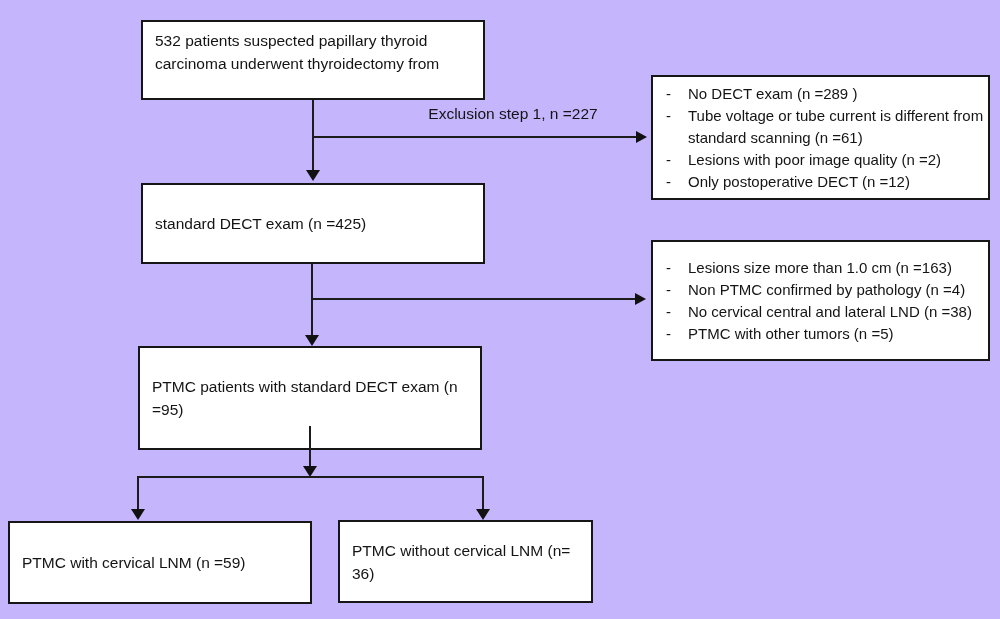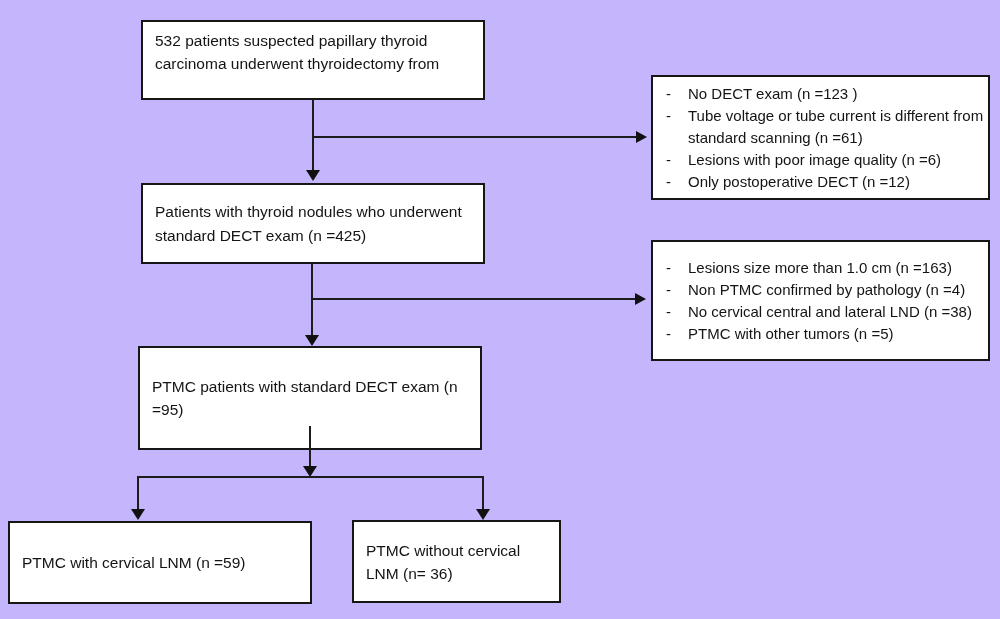--- a/index.html
+++ b/index.html
@@ -87,44 +87,44 @@
   <div class="box" style="left:141px; top:20px; width:344px; height:80px; padding-top:7px;">
     <div class="pad">532 patients suspected papillary thyroid</div>
     <div class="pad">carcinoma underwent thyroidectomy from</div>
   </div>
 
   <div class="vline" style="left:312px; top:100px; height:70px;"></div>
   <div class="arrowhead-down" style="left:306px; top:170px;"></div>
 
   <div class="hline" style="left:313px; top:136px; width:326px;"></div>
   <div class="arrowhead-right" style="left:636px; top:131px;"></div>
+  <div class="flow-label" style="left:413px; top:105px; width:200px;">Exclusion step 1, n =227</div>
 
   <div class="box center-v" style="left:651px; top:75px; width:339px; height:125px;">
     <div class="bullet-list">
       <div class="bullet-item">
         <span class="dash">-</span>
-        <span class="bullet-text">No DECT exam (n =123 )</span>
+        <span class="bullet-text">No DECT exam (n =289 )</span>
       </div>
       <div class="bullet-item">
         <span class="dash">-</span>
         <span class="bullet-text">Tube voltage or tube current is different from standard scanning (n =61)</span>
       </div>
       <div class="bullet-item">
         <span class="dash">-</span>
-        <span class="bullet-text">Lesions with poor image quality (n =6)</span>
+        <span class="bullet-text">Lesions with poor image quality (n =2)</span>
       </div>
       <div class="bullet-item">
         <span class="dash">-</span>
         <span class="bullet-text">Only postoperative DECT (n =12)</span>
       </div>
     </div>
   </div>
 
   <div class="box center-v" style="left:141px; top:183px; width:344px; height:81px; line-height:24px;">
-    <div class="pad">Patients with thyroid nodules who underwent</div>
     <div class="pad">standard DECT exam (n =425)</div>
   </div>
 
   <div class="vline" style="left:311px; top:264px; height:72px;"></div>
   <div class="arrowhead-down" style="left:305px; top:335px;"></div>
 
   <div class="hline" style="left:312px; top:298px; width:326px;"></div>
   <div class="arrowhead-right" style="left:635px; top:293px;"></div>
 
   <div class="box center-v" style="left:651px; top:240px; width:339px; height:121px;">
@@ -160,17 +160,17 @@
   <div class="vline" style="left:137px; top:477px; height:33px;"></div>
   <div class="arrowhead-down" style="left:131px; top:509px;"></div>
 
   <div class="vline" style="left:482px; top:477px; height:33px;"></div>
   <div class="arrowhead-down" style="left:476px; top:509px;"></div>
 
   <div class="box center-v" style="left:8px; top:521px; width:304px; height:83px;">
     <div class="pad">PTMC with cervical LNM (n =59)</div>
   </div>
 
-  <div class="box center-v" style="left:352px; top:520px; width:209px; height:83px;">
+  <div class="box center-v" style="left:338px; top:520px; width:255px; height:83px;">
     <div class="pad">PTMC without cervical LNM (n= 36)</div>
   </div>
 
 </div>
 
 </body></html>

